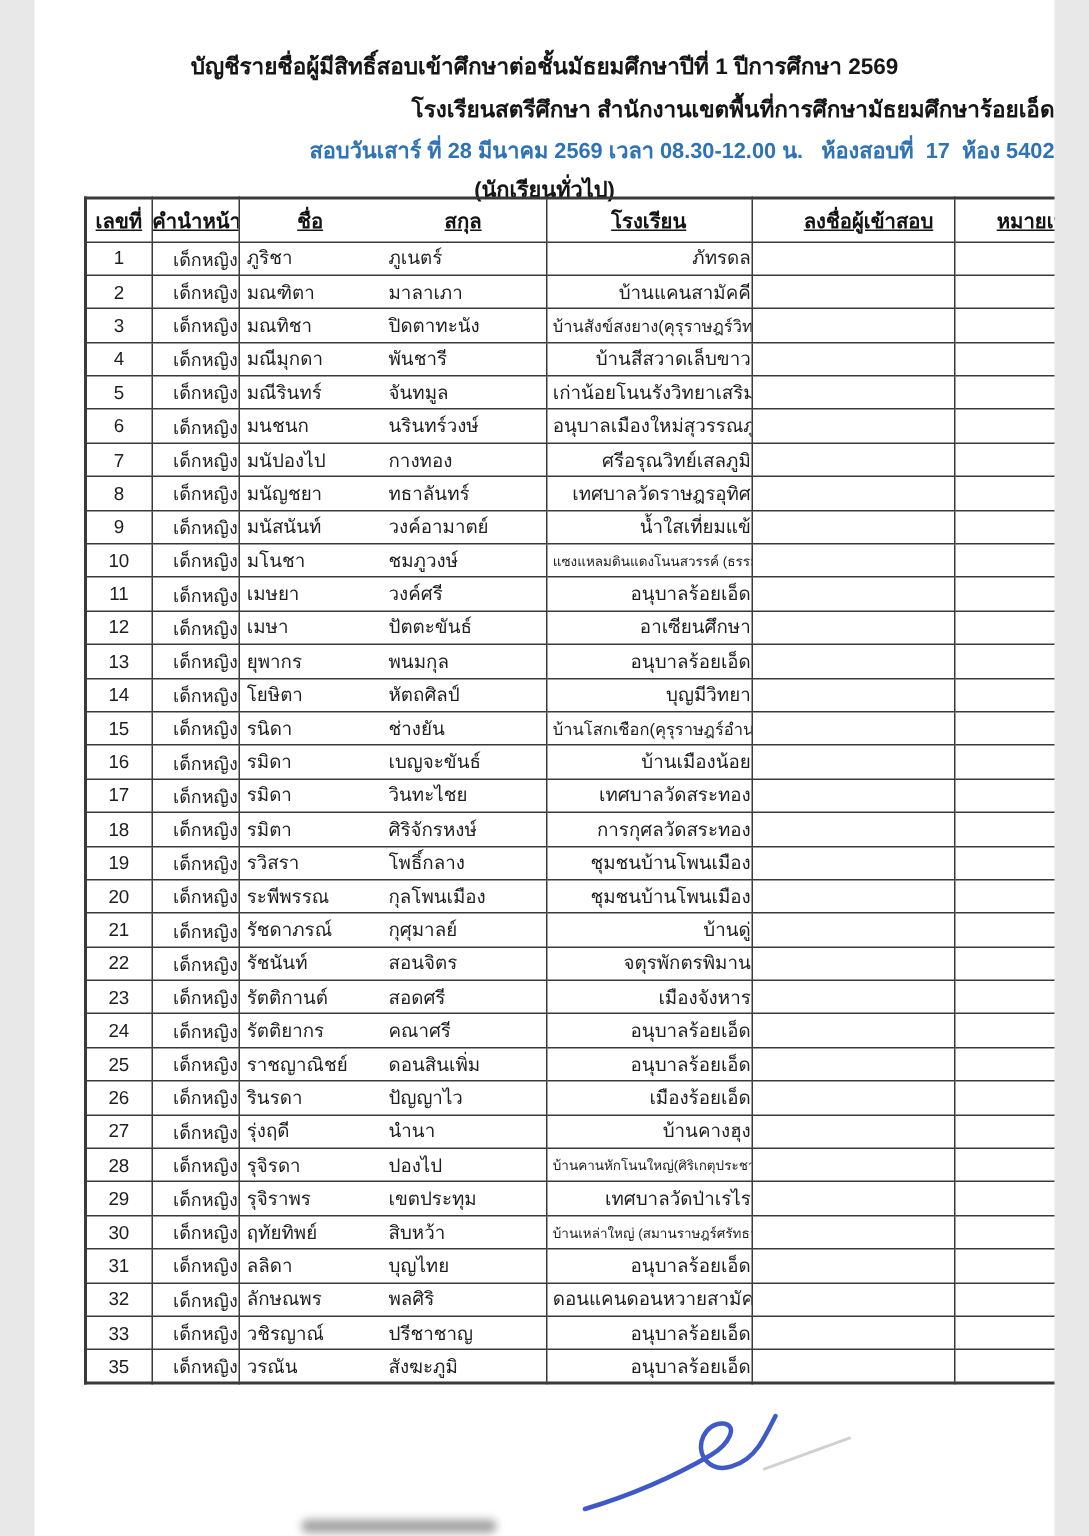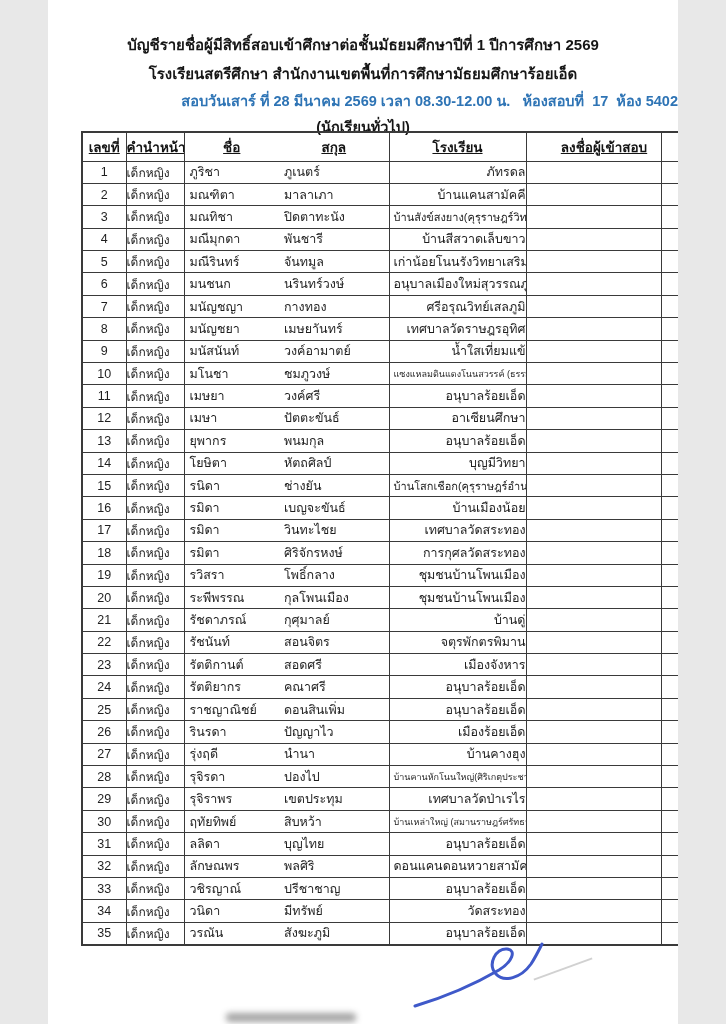--- a/index.html
+++ b/index.html
@@ -1,31 +1,31 @@
 <!DOCTYPE html>
 <html style="--accent-blue: #2e74b5; --line: #3a3a3a;"><head>
 <meta charset="utf-8">
 <style>
   * { margin: 0; padding: 0; box-sizing: border-box; }
   html, body { background: #e8e8e8; }
   body { font-family: "Liberation Sans", "DejaVu Sans", sans-serif; }
 
   .page {
     position: relative;
-    width: 630px;
+    width: 680px;
     height: 1024px;
     margin: 0 auto;
     background: #ffffff;
     overflow: hidden;
     color: #1c1c1c;
   }
 
   .doc-header { padding-top: 30px; text-align: center; }
   .title-line1 { font-size: 15px; font-weight: bold; line-height: 29px; color: #161616; }
-  .title-line2 { font-size: 15px; font-weight: bold; line-height: 29px; color: #161616; }
+  .title-line2 { font-size: 15px; font-weight: bold; line-height: 29px; color: #161616; text-align: right; }
   .exam-info   { font-size: 14.5px; font-weight: bold; line-height: 27px; color: var(--accent-blue, #2e74b5); white-space: pre; text-align: right; }
   .group-label { font-size: 14.5px; font-weight: bold; line-height: 25px; color: #161616; }
 
   table.student-table {
     position: absolute;
     left: 33px;
     top: 131px;
     width: 660px;
     border-collapse: collapse;
     table-layout: fixed;
@@ -53,21 +53,21 @@
   .col-last   { width: 110px; }
   .col-school { width: 137px; }
   .col-sign   { width: 135px; padding-left: 21px; }
   .col-note   { width: 81px; padding-left: 28px; }
 
   
   th.col-first, td.col-first { border-right: none; }
   th.col-last,  td.col-last  { border-left: none; }
 
   td.col-no     { text-align: center; }
-  td.col-prefix { text-align: left; font-size: 12px; }
+  td.col-prefix { text-align: right; font-size: 12px; }
   td.col-first, td.col-last { text-align: left; padding-left: 5px; }
   td.col-school { text-align: right; padding-left: 4px; }
   td.col-school.mid   { font-size: 11px; }
   td.col-school.small { font-size: 9px; }
 
   .signature-svg {
     position: absolute;
     left: 355px;
     top: 933px;
     width: 150px;
@@ -171,31 +171,31 @@
           <td class="col-prefix">เด็กหญิง</td>
           <td class="col-first">มนชนก</td>
           <td class="col-last">นรินทร์วงษ์</td>
           <td class="col-school">อนุบาลเมืองใหม่สุวรรณภูมิ</td>
           <td class="col-sign"></td>
           <td class="col-note"></td>
         </tr>
         <tr>
           <td class="col-no">7</td>
           <td class="col-prefix">เด็กหญิง</td>
-          <td class="col-first">มนัญชญา</td>
+          <td class="col-first">มนัปองไป</td>
           <td class="col-last">กางทอง</td>
           <td class="col-school">ศรีอรุณวิทย์เสลภูมิ</td>
           <td class="col-sign"></td>
           <td class="col-note"></td>
         </tr>
         <tr>
           <td class="col-no">8</td>
           <td class="col-prefix">เด็กหญิง</td>
           <td class="col-first">มนัญชยา</td>
-          <td class="col-last">เมษยาันทร์</td>
+          <td class="col-last">ทธาลันทร์</td>
           <td class="col-school">เทศบาลวัดราษฎรอุทิศ</td>
           <td class="col-sign"></td>
           <td class="col-note"></td>
         </tr>
         <tr>
           <td class="col-no">9</td>
           <td class="col-prefix">เด็กหญิง</td>
           <td class="col-first">มนัสนันท์</td>
           <td class="col-last">วงค์อามาตย์</td>
           <td class="col-school">น้ำใสเที่ยมแข้</td>
@@ -412,29 +412,20 @@
         <tr>
           <td class="col-no">33</td>
           <td class="col-prefix">เด็กหญิง</td>
           <td class="col-first">วชิรญาณ์</td>
           <td class="col-last">ปรีชาชาญ</td>
           <td class="col-school">อนุบาลร้อยเอ็ด</td>
           <td class="col-sign"></td>
           <td class="col-note"></td>
         </tr>
         <tr>
-          <td class="col-no">34</td>
-          <td class="col-prefix">เด็กหญิง</td>
-          <td class="col-first">วนิดา</td>
-          <td class="col-last">มีทรัพย์</td>
-          <td class="col-school">วัดสระทอง</td>
-          <td class="col-sign"></td>
-          <td class="col-note"></td>
-        </tr>
-        <tr>
           <td class="col-no">35</td>
           <td class="col-prefix">เด็กหญิง</td>
           <td class="col-first">วรณัน</td>
           <td class="col-last">สังฆะภูมิ</td>
           <td class="col-school">อนุบาลร้อยเอ็ด</td>
           <td class="col-sign"></td>
           <td class="col-note"></td>
         </tr>
       </tbody>
   </table>

